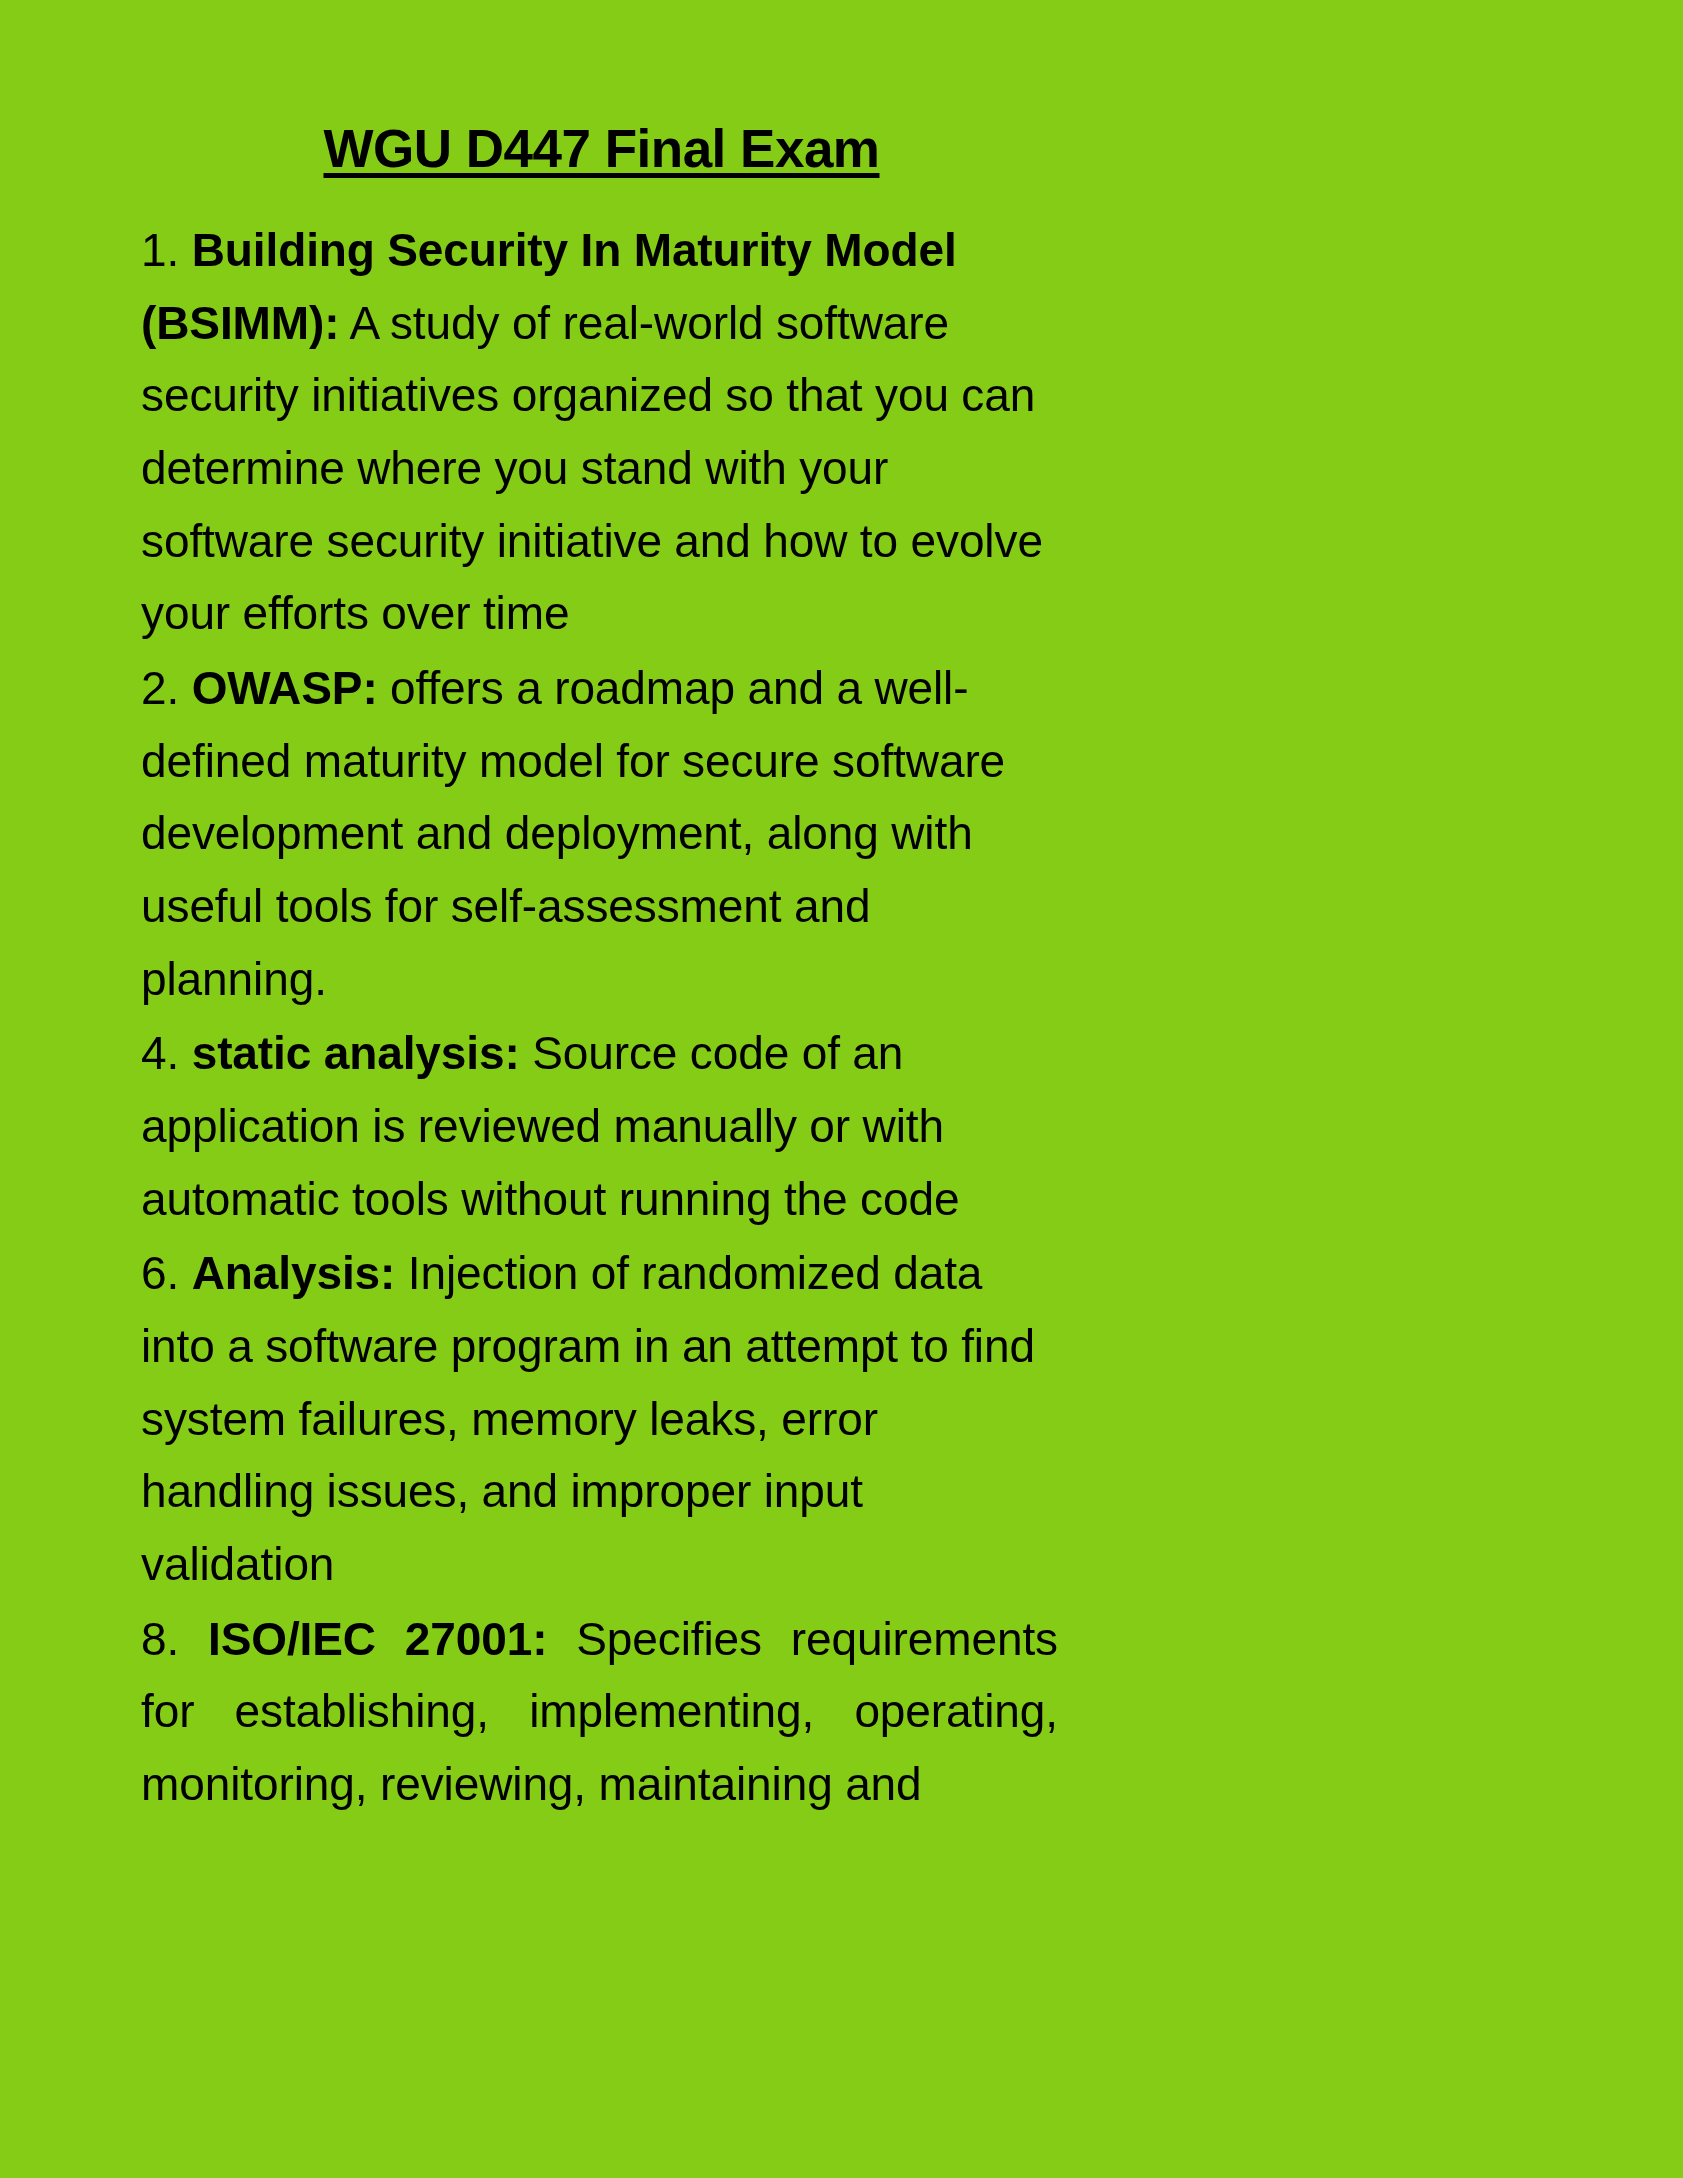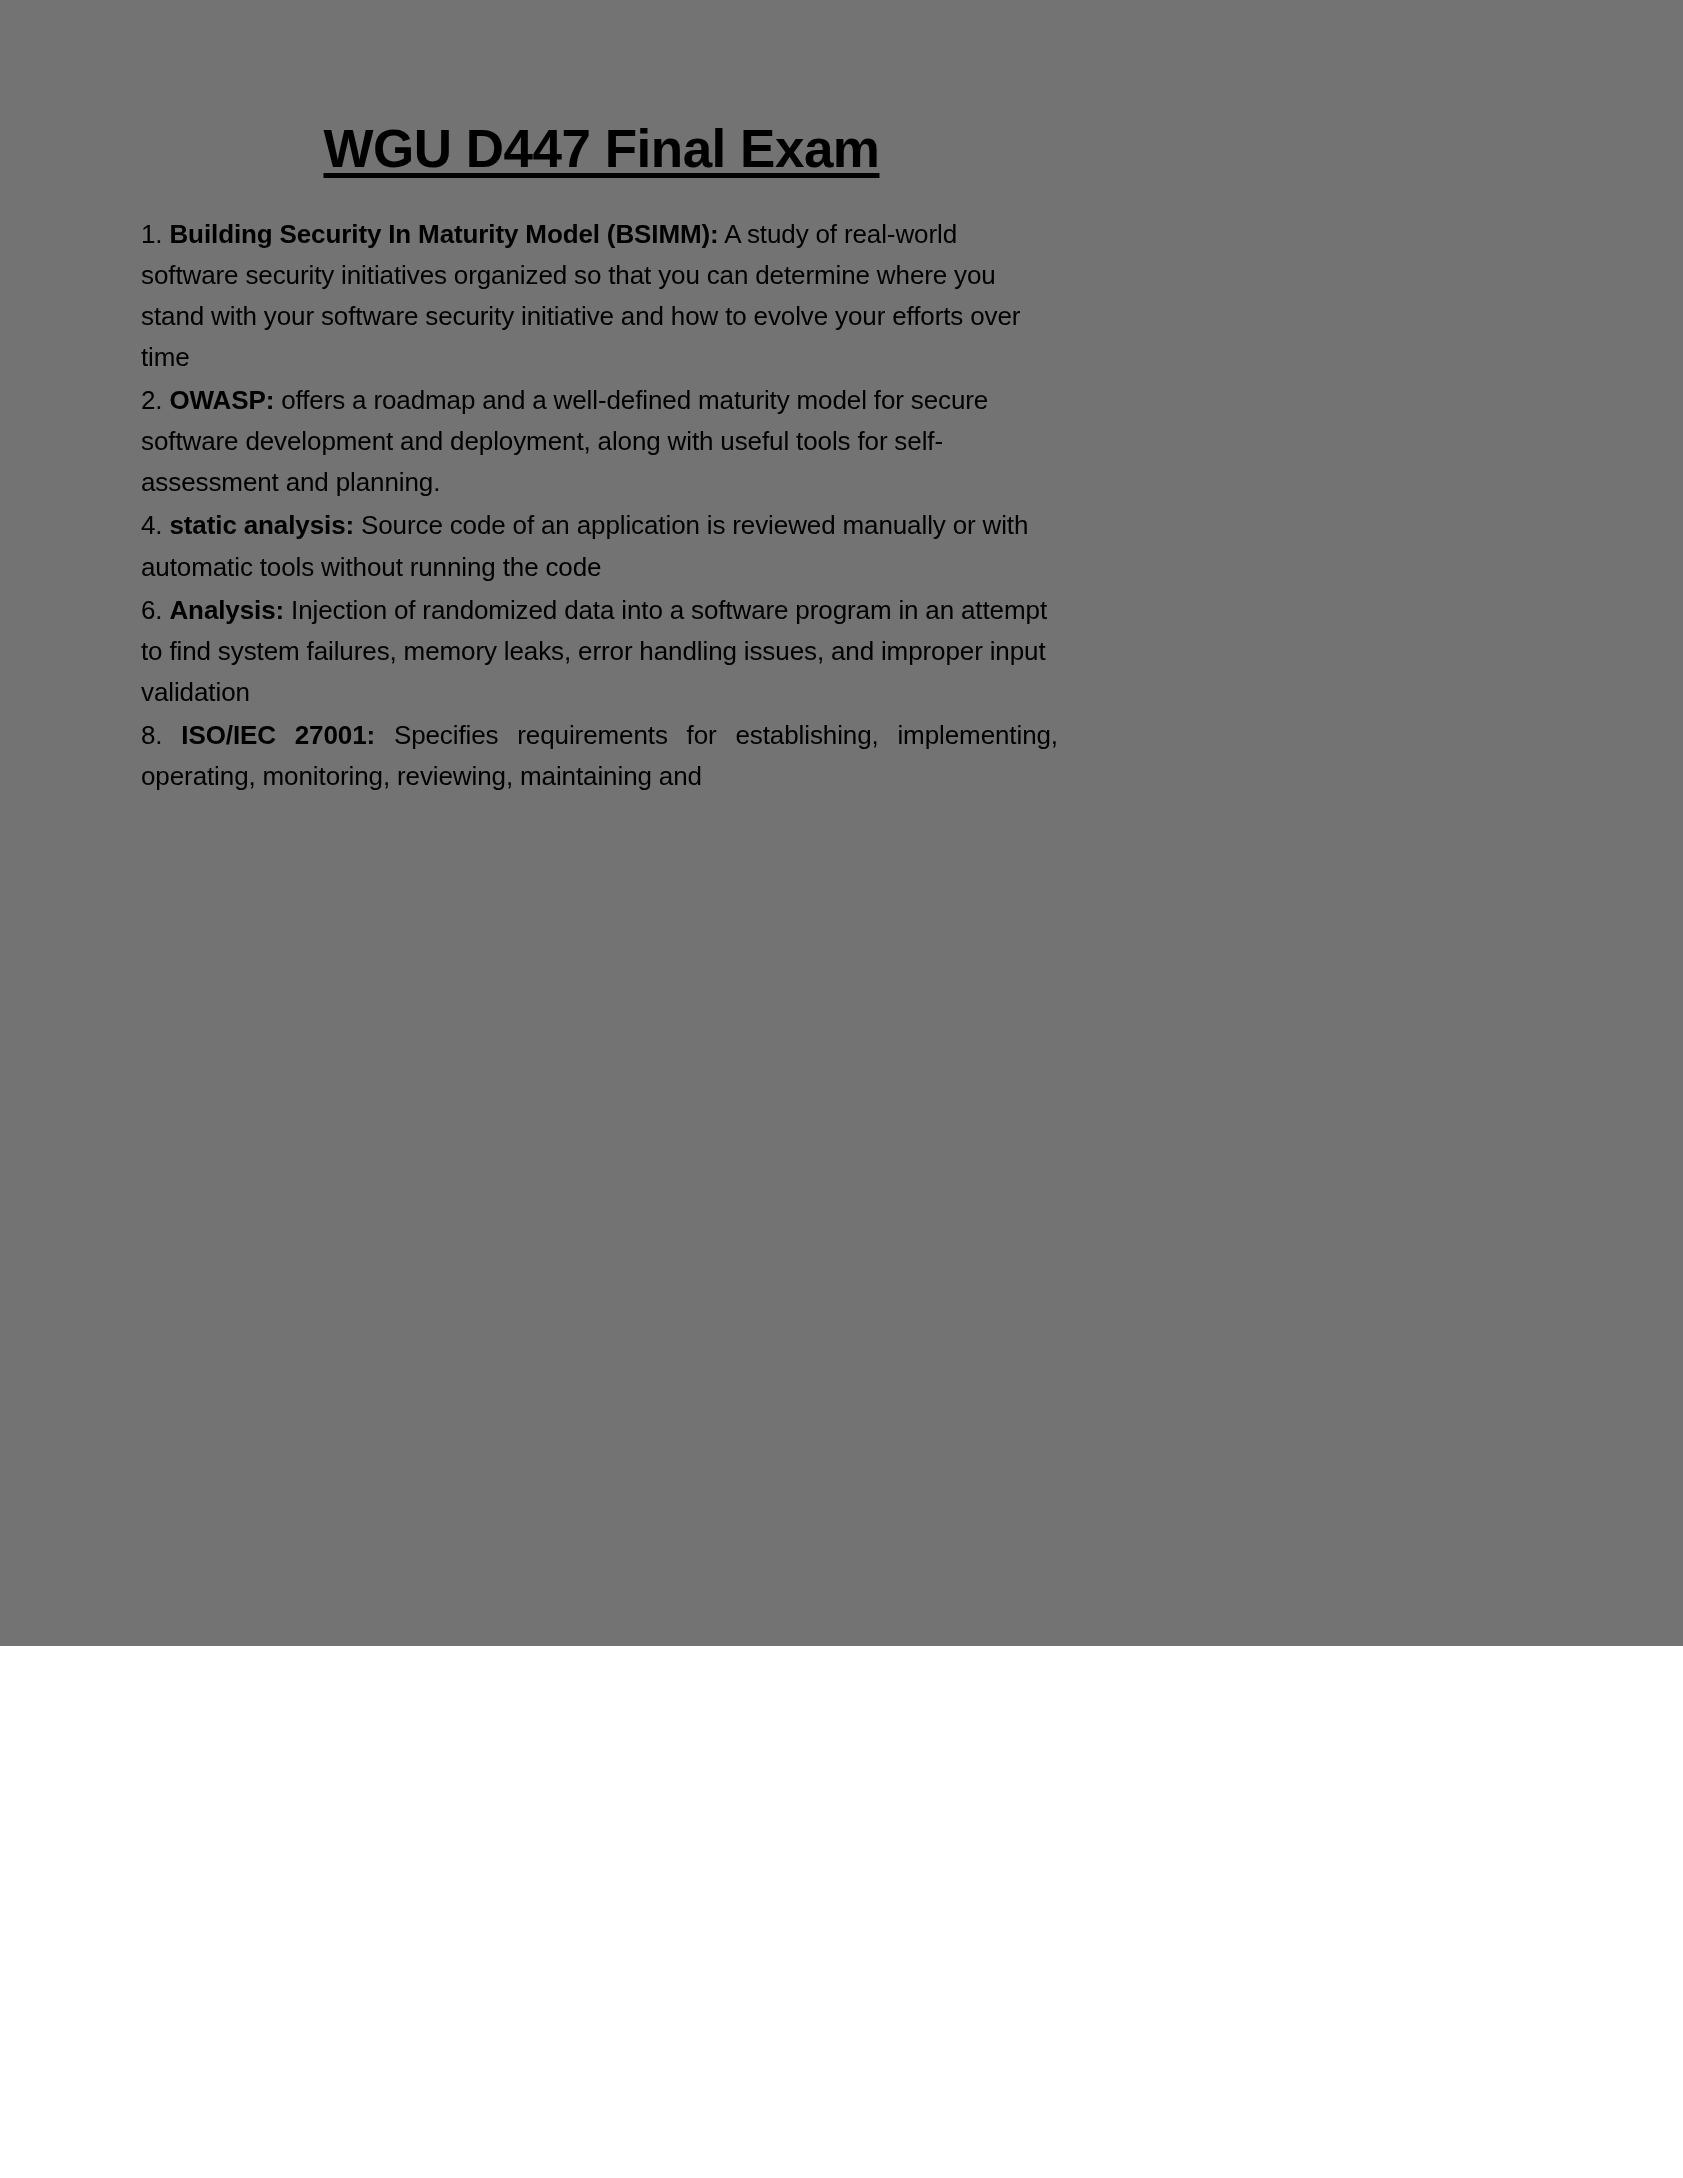--- a/index.html
+++ b/index.html
@@ -10,22 +10,22 @@
   body {
     width: 1683px;
     height: 2178px;
     font-family: "Liberation Sans", sans-serif;
     color: #000000;
     -webkit-font-smoothing: antialiased;
   }
   .page {
     position: relative;
     width: 1683px;
-    height: 1646px;
-    background: #737373;
+    height: 2178px;
+    background: #84cc16;
     box-sizing: border-box;
     overflow: hidden;
   }
   .content {
     position: absolute;
     left: 141px;
     top: 119px;
     width: 921px;
   }
   .doc-title {
@@ -33,21 +33,21 @@
     font-weight: bold;
     text-align: center;
     text-decoration: underline;
     text-underline-offset: 6px;
     letter-spacing: -0.5px;
     margin: 0 0 34px 0;
     line-height: 1.15;
     white-space: nowrap;
   }
   .item {
-    font-size: 26px;
+    font-size: 46px;
     line-height: 1.58;
     margin: 0 4px 2px 0;
     text-align: left;
     letter-spacing: -0.1px;
     word-spacing: -0.2px;
   }
   .item.justified {
     text-align: justify;
     text-justify: inter-word;
   }

